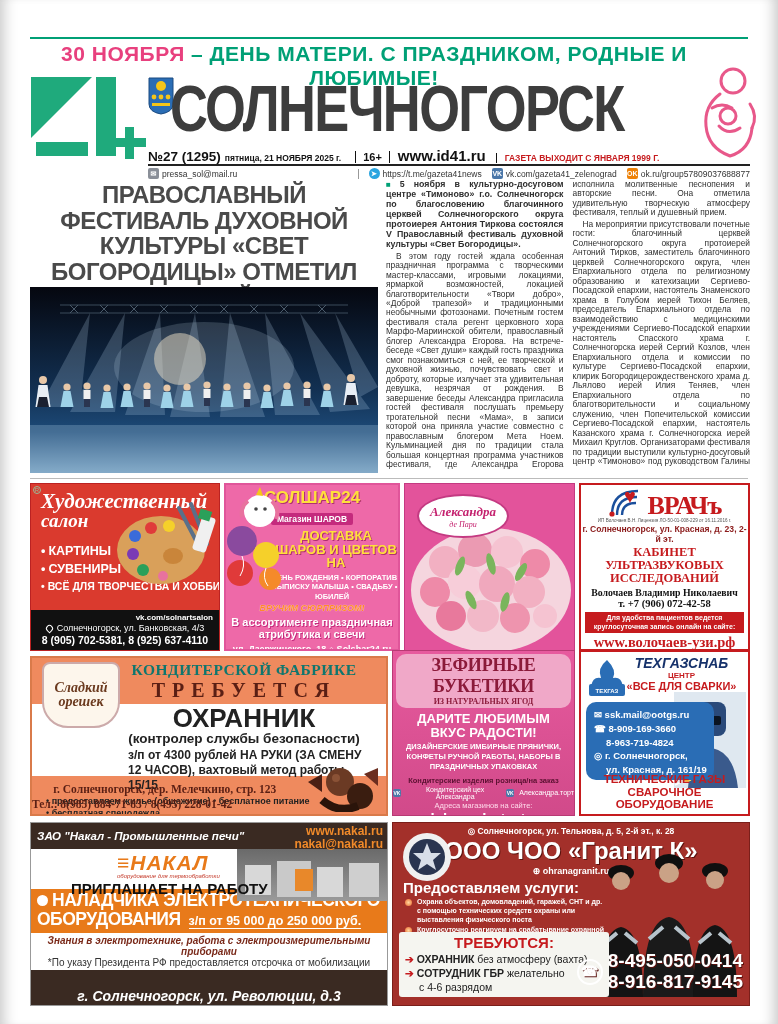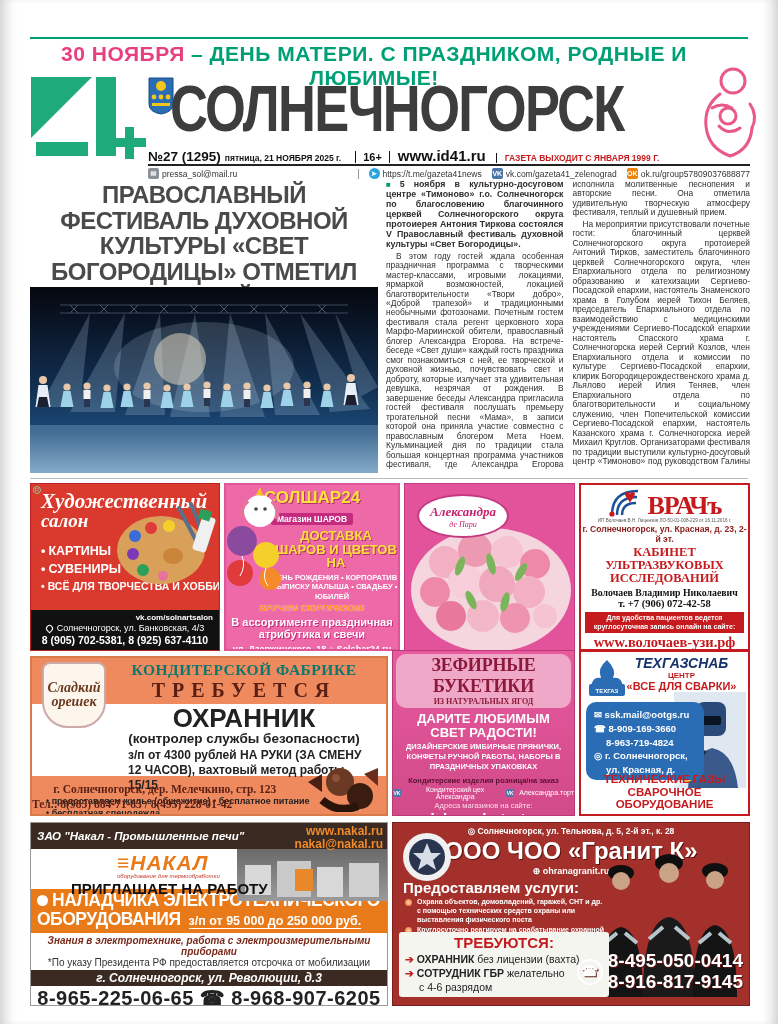--- a/index.html
+++ b/index.html
@@ -98,21 +98,21 @@
   .vr-doc { font-family:"Liberation Serif", serif; font-weight:bold; font-size:9.8px; color:#111; margin-top:2px; }
   .vr-tel { font-family:"Liberation Serif", serif; font-weight:bold; font-size:10.5px; color:#111; }
   .vr-note { background:#c61b1e; color:#fff; font-size:7px; font-weight:bold; line-height:1.2; margin:3px 4px 0; padding:2px; }
   .vr-site { color:#c61b1e; font-family:"Liberation Serif", serif; font-weight:bold; font-size:14.5px; margin-top:1px; }
   .vr-warn { font-size:5.6px; color:#444; margin-top:1px; transform:scaleY(1.4); }
 
   
   .ad-slad { left:30px; top:656px; width:358px; height:160px; background:#fff; border:2px solid #d97a4a; font-family:"Liberation Serif", serif; }
   .sl-band { position:absolute; left:0; top:0; width:100%; height:46px; background:#ef8a5e; }
   .sl-band-b { position:absolute; left:0; bottom:0; width:100%; height:38px; background:#ef8a5e; }
-  .sl-logo { position:absolute; left:10px; top:4px; width:64px; height:66px; background:#fdf6ec; border-radius:8px 8px 26px 26px;
+  .sl-logo { position:absolute; left:10px; top:4px; width:78px; height:66px; background:#fdf6ec; border-radius:8px 8px 26px 26px;
              border:2px solid #caa; display:flex; flex-direction:column; align-items:center; justify-content:center;
              color:#6b3a1f; font-style:italic; font-weight:bold; font-size:14px; line-height:1; z-index:2; }
   .sl-h1 { text-align:center; color:#0f766e; font-weight:bold; font-size:15.5px; padding-top:3px; letter-spacing:.5px; }
   .sl-h2 { text-align:center; color:#5a1f14; font-weight:bold; font-size:20px; letter-spacing:7px; }
   .sl-job { text-align:center; font-family:"Liberation Sans", sans-serif; font-weight:800; color:#222; font-size:26px; margin-top:3px; line-height:1; }
   .sl-job2 { text-align:center; font-family:"Liberation Sans", sans-serif; font-weight:800; color:#222; font-size:13.5px; }
   .sl-pay { font-family:"Liberation Sans", sans-serif; font-weight:800; color:#222; font-size:12px; padding-left:96px; margin-top:2px; width:340px; line-height:1.25; }
   .sl-ben { font-family:"Liberation Sans", sans-serif; font-weight:800; color:#222; font-size:9px; padding-left:14px; margin-top:3px; line-height:1.3; }
   .sl-addr { position:absolute; left:0; bottom:19px; width:75%; text-align:center; color:#5a1f14; font-weight:bold; font-size:11.5px; }
   .sl-tel  { position:absolute; left:0; bottom:4px;  width:75%; text-align:left; color:#5a1f14; font-weight:bold; font-size:11.5px; }
@@ -132,21 +132,21 @@
   .zf-site { font-weight:800; font-size:15px; }
   .zf-ord { font-weight:800; font-size:10px; }
   .zf-ord .sm { font-size:7px; font-weight:normal; }
   .zf-tel { font-weight:800; font-size:10px; }
 
   
   .ad-tehgaz { left:579px; top:650px; width:171px; height:166px; background:#fff; border:2px solid #c61b1e; }
   .tg-brand { text-align:center; font-weight:800; color:#16326b; font-size:14px; font-style:italic; margin-top:3px; }
   .tg-c { text-align:center; color:#c61b1e; font-weight:800; font-size:8px; }
   .tg-s { text-align:center; color:#c61b1e; font-weight:800; font-size:11px; }
-  .tg-box { position:absolute; left:5px; top:50px; width:118px; height:78px; background:#2a6db5; border-radius:10px; color:#fff;
+  .tg-box { position:absolute; left:5px; top:50px; width:128px; height:78px; background:#2a6db5; border-radius:10px; color:#fff;
             font-weight:bold; font-size:9.5px; padding:6px 0 0 8px; line-height:1.45; }
   .tg-foot { position:absolute; left:0; bottom:3px; width:100%; text-align:center; color:#c61b1e; font-weight:800; font-size:11.5px; line-height:1.1; }
   .tg-logo { position:absolute; left:4px; top:6px; }
   .tg-welder { position:absolute; right:2px; top:40px; }
 
   
   .ad-nakal { left:30px; top:822px; width:358px; height:184px; background:#fff; border:1px solid #999; }
   .nk-top { height:26px; background:#3a2a22; color:#fff; display:flex; align-items:center; padding:0 6px; }
   .nk-co { font-style:italic; font-weight:bold; font-size:11.5px; flex:1; }
   .nk-links { text-align:right; color:#f08a2a; font-weight:800; font-size:12px; line-height:1.05; }
@@ -157,21 +157,21 @@
   .nk-photo { position:absolute; right:0; top:0; width:150px; height:52px; background:linear-gradient(180deg,#6a6a6a,#9a9a9a); }
   .nk-photo .f { position:absolute; background:#d8d8d8; }
   .nk-orange { background:#e87a1a; color:#fff; padding:2px 6px 3px; }
   .nk-job1 { font-weight:800; font-size:17.5px; letter-spacing:-.5px; line-height:1.05; }
   .nk-job1 .bull { display:inline-block; width:11px; height:11px; background:#fff; border-radius:50%; margin-right:4px; }
   .nk-row2 { display:flex; align-items:baseline; gap:8px; }
   .nk-job2 { font-weight:800; font-size:17.5px; letter-spacing:-.5px; }
   .nk-pay { font-weight:800; font-size:12.5px; border-bottom:1.5px solid #fff; }
   .nk-skill { color:#7a2a1a; font-style:italic; font-weight:bold; font-size:10px; text-align:center; margin-top:2px; }
   .nk-note { color:#333; font-size:10px; text-align:center; }
-  .nk-addr { background:#3a2a22; color:#fff; font-style:italic; font-weight:bold; font-size:12px; text-align:center; padding:1px 0; margin-top:2px; }
+  .nk-addr { background:#3a2a22; color:#fff; font-style:italic; font-weight:bold; font-size:14px; text-align:center; padding:18px 0; margin-top:2px; }
   .nk-phones { text-align:center; font-weight:800; font-size:20px; color:#222; letter-spacing:.5px; }
 
   
   .ad-granit { left:392px; top:822px; width:358px; height:184px; background:#a3302a; color:#fff; border:1px solid #7a1f1a; }
   .gr-addr { text-align:center; font-weight:bold; font-size:8.5px; margin-top:3px; }
   .gr-title { text-align:center; font-weight:800; font-size:24px; margin-top:1px; text-shadow:1px 1px 0 #5a120e; }
   .gr-site { text-align:center; font-weight:bold; font-size:9px; margin-top:1px; }
   .gr-serv { font-weight:800; font-size:15px; margin:3px 0 0 10px; }
   .gr-b { display:flex; gap:5px; margin:2px 0 0 12px; width:200px; font-size:7px; font-weight:bold; line-height:1.25; }
   .gr-dot { width:7px; height:7px; min-width:7px; border-radius:50%; background:radial-gradient(circle,#ffd9a0,#e8622a); margin-top:1px; }
@@ -471,21 +471,21 @@
     </svg>
   </div>
 
   <div class="ad ad-zefir">
     <div class="zf-cap">
       <div class="zf-t">ЗЕФИРНЫЕ БУКЕТИКИ</div>
       <div class="zf-s">ИЗ НАТУРАЛЬНЫХ ЯГОД</div>
     </div>
     <div class="zf-slogan">
       <div>ДАРИТЕ ЛЮБИМЫМ</div>
-      <div>СВЕТ РАДОСТИ!</div>
+      <div>ВКУС РАДОСТИ!</div>
     </div>
     <div class="zf-items">ДИЗАЙНЕРСКИЕ ИМБИРНЫЕ ПРЯНИЧКИ, КОНФЕТЫ РУЧНОЙ РАБОТЫ, НАБОРЫ В ПРАЗДНИЧНЫХ УПАКОВКАХ</div>
     <div class="zf-retail">Кондитерские изделия розница/на заказ</div>
     <div class="zf-groups">
       <span class="ci ci-vk">VK</span>
       <span>Кондитерский цех Александра</span>
       <span class="ci ci-vk">VK</span>
       <span>Александра.торт</span>
     </div>
     <div class="zf-lbl">Адреса магазинов на сайте:</div>
@@ -596,21 +596,21 @@
     <div class="gr-b">
         <span class="gr-dot"></span>
         <span>Охрана объектов, домовладений, гаражей, СНТ и др. с помощью технических средств охраны или выставления физического поста</span>
       </div>
     <div class="gr-b">
         <span class="gr-dot"></span>
         <span>Круглосуточно реагируем на срабатывание охранной сигнализации или кнопки экстренного вызова</span>
       </div>
     <div class="gr-white">
       <div class="gr-req">ТРЕБУЮТСЯ:</div>
-      <div class="gr-line"><span class="gr-arrow">➔</span><b>ОХРАННИК</b> <span>без лицензии (вахта)</span></div>
+      <div class="gr-line"><span class="gr-arrow">➔</span><b>ОХРАННИК</b> <span>без атмосферу (вахта)</span></div>
       <div class="gr-line"><span class="gr-arrow">➔</span><b>СОТРУДНИК ГБР</b> <span>желательно</span></div>
       <div class="gr-line" style="padding-left:14px;">с 4-6 разрядом</div>
     </div>
     <div class="gr-phones">
       <span class="gr-phone-ic">☎</span>
       <span>
         <div>8-495-050-0414</div>
         <div>8-916-817-9145</div>
       </span>
     </div>

